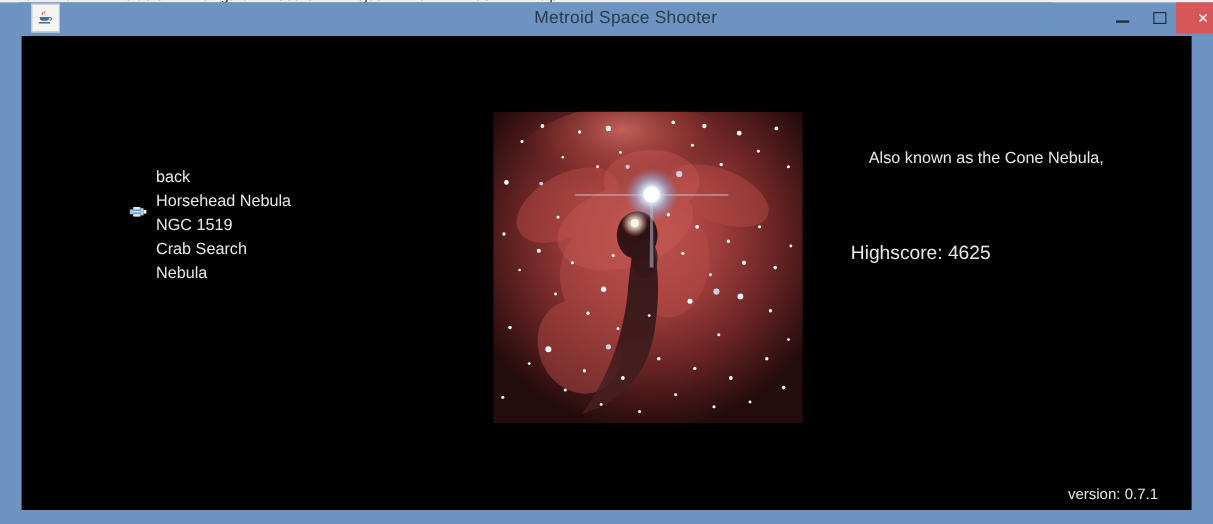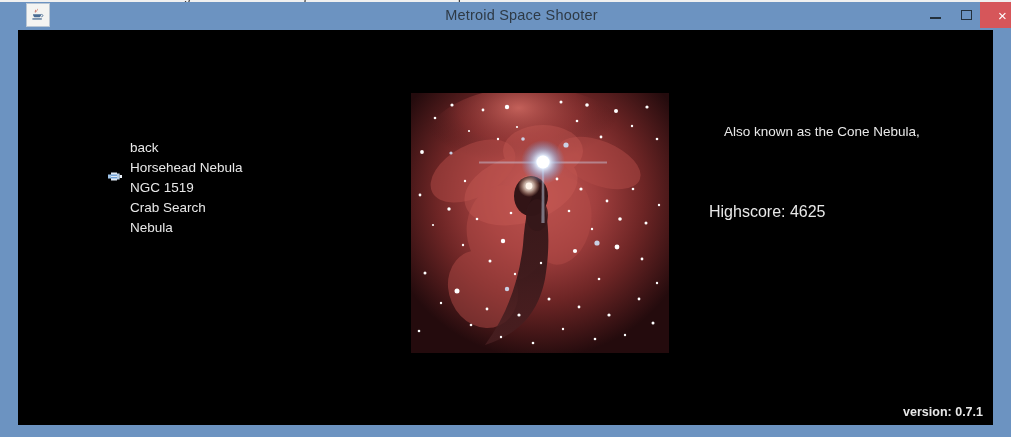--- a/index.html
+++ b/index.html
@@ -185,26 +185,25 @@
     left: 691px;
     top: 173px;
     font-size: 16px;
     color: #e8e8e8;
     white-space: nowrap;
   }
 
   
   #version-label {
     position: absolute;
-    right: 10px;
+    right: 28px;
     bottom: 6px;
     font-size: 12.5px;
     color: #e8e8e8;
     white-space: nowrap;
-    font-weight: bold;
   }
 </style>
 </head>
 <body>
 
 <div id="screen">
 
   <div id="bg-menubar-strip">
     <span class="bg-menu-item" style="left:8px">File</span>
     <span class="bg-menu-item" style="left:46px">Edit</span>

